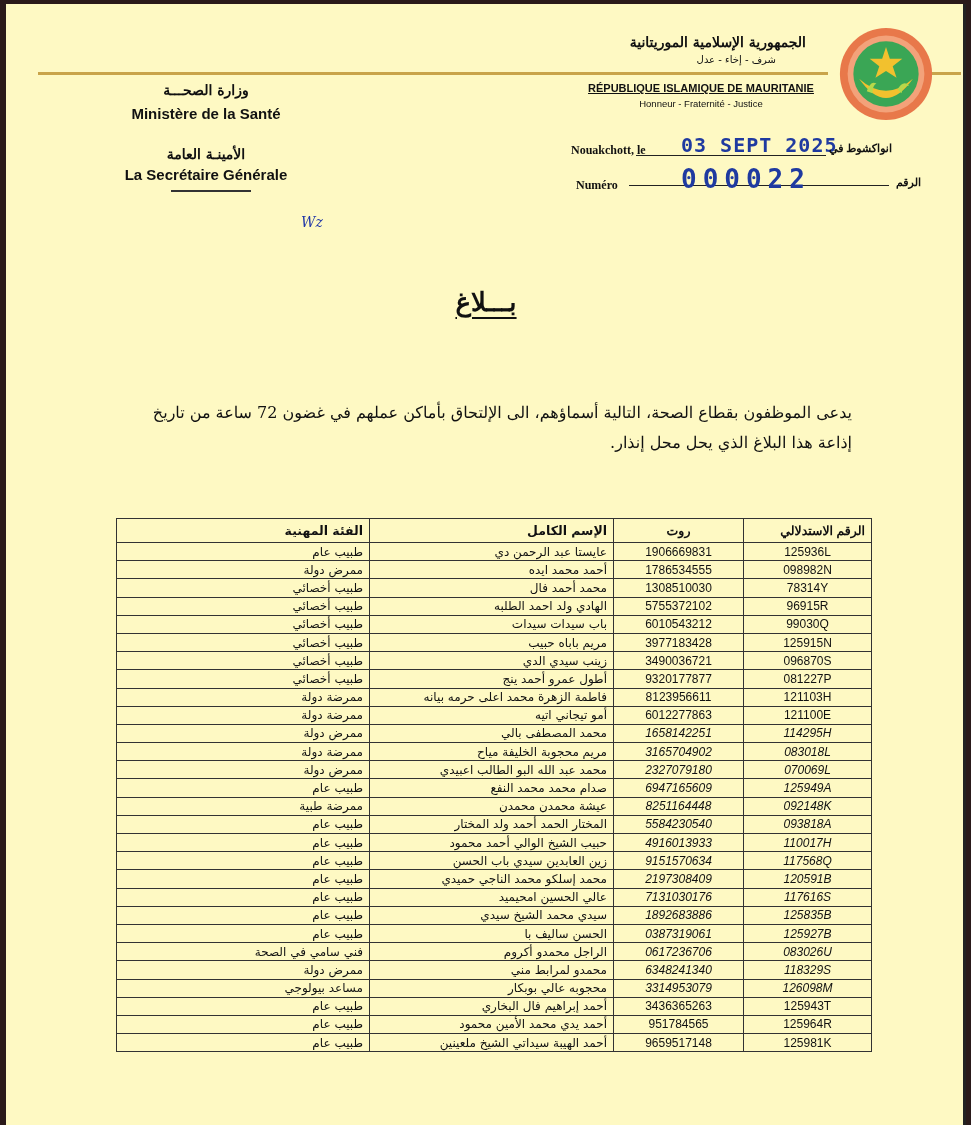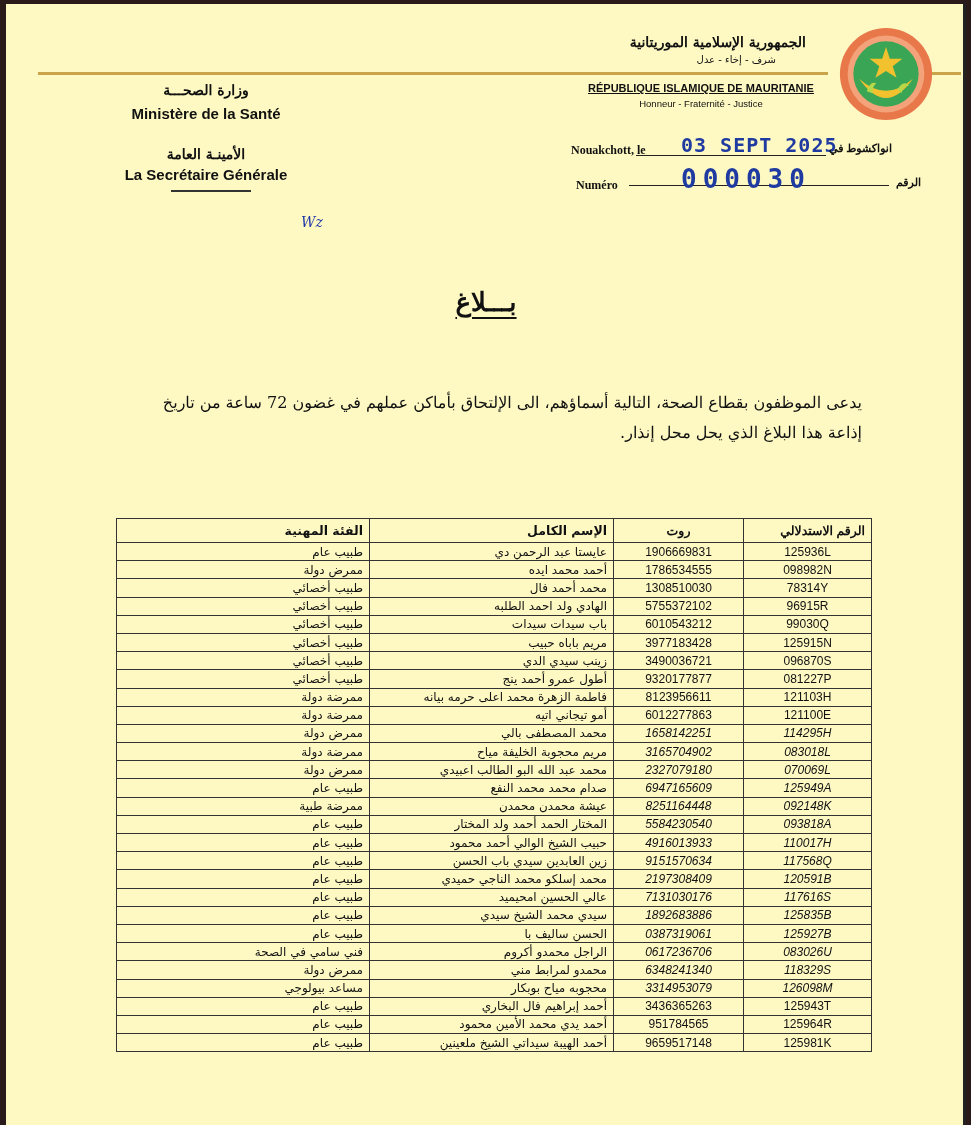--- a/index.html
+++ b/index.html
@@ -38,21 +38,21 @@
     .num-row .lbl-fr { position: absolute; left: 5px; top: 14px; }
     .num-row .line { position: absolute; left: 58px; top: 21px; width: 260px; height: 1px; background: #222; }
     .num-row .stamp { position: absolute; left: 110px; top: 0px; font-size: 26px; color: #1f3aa0; font-family: "DejaVu Sans Mono", monospace; letter-spacing: 6px; }
     .num-row .lbl-ar { position: absolute; left: 325px; top: 12px; direction: rtl; font-size: 11px; }
 
     .title { position: absolute; left: 430px; top: 283px; width: 100px; text-align: center; direction: rtl;
       font-size: 26px; font-weight: bold; font-family: "DejaVu Serif", serif; text-decoration: underline; text-underline-offset: 6px; }
 
     .body-text { position: absolute; left: 120px; top: 380px; width: 740px; direction: rtl; text-align: right;
       font-size: 16px; line-height: 30px; font-family: "DejaVu Serif", serif; font-weight: 500; }
-    .body-text p { margin: 4px; }
+    .body-text p { margin: 14px; }
     .concerns { position: absolute; left: 120px; top: 448px; width: 740px; direction: rtl; text-align: right; font-size: 16px; font-family: "DejaVu Serif", serif; }
 
     table.list {
       position: absolute; left: 110px; top: 514px; width: 756px;
       border-collapse: collapse; direction: rtl; font-size: 12px;
       font-family: "DejaVu Sans", sans-serif;
     }
     table.list th, table.list td { border: 1px solid #333; height: 18.2px; padding: 0 6px; white-space: nowrap; overflow: hidden; }
     table.list th { font-weight: bold; height: 24px; font-size: 12.5px; }
     .c-ref { width: 128px; text-align: center; font-family: "Liberation Sans", sans-serif; }
@@ -96,21 +96,21 @@
 
   <div class="date-row">
     <span class="lbl-fr">Nouakchott, le</span>
     <span class="line"></span>
     <span class="stamp">03 SEPT 2025</span>
     <span class="lbl-ar">انواكشوط في</span>
   </div>
   <div class="num-row">
     <span class="lbl-fr">Numéro</span>
     <span class="line"></span>
-    <span class="stamp">000030</span>
+    <span class="stamp">000022</span>
     <span class="lbl-ar">الرقم</span>
   </div>
 
   <div class="title">بـــلاغ</div>
 
   <div class="body-text">
     <p>يدعى الموظفون بقطاع الصحة، التالية أسماؤهم، الى الإلتحاق بأماكن عملهم في غضون 72 ساعة من تاريخ إذاعة هذا البلاغ الذي يحل محل إنذار.</p>
   </div>
 
   <table class="list">
@@ -263,21 +263,21 @@
         </tr>
         <tr class="ital">
           <td class="c-ref">118329S</td>
           <td class="c-rut">6348241340</td>
           <td class="c-name">محمدو لمرابط مني</td>
           <td class="c-cat">ممرض دولة</td>
         </tr>
         <tr class="ital">
           <td class="c-ref">126098M</td>
           <td class="c-rut">3314953079</td>
-          <td class="c-name">محجوبه مياح بوبكار</td>
+          <td class="c-name">محجوبه عالي بوبكار</td>
           <td class="c-cat">مساعد بيولوجي</td>
         </tr>
         <tr>
           <td class="c-ref">125943T</td>
           <td class="c-rut">3436365263</td>
           <td class="c-name">أحمد إبراهيم فال البخاري</td>
           <td class="c-cat">طبيب عام</td>
         </tr>
         <tr>
           <td class="c-ref">125964R</td>

